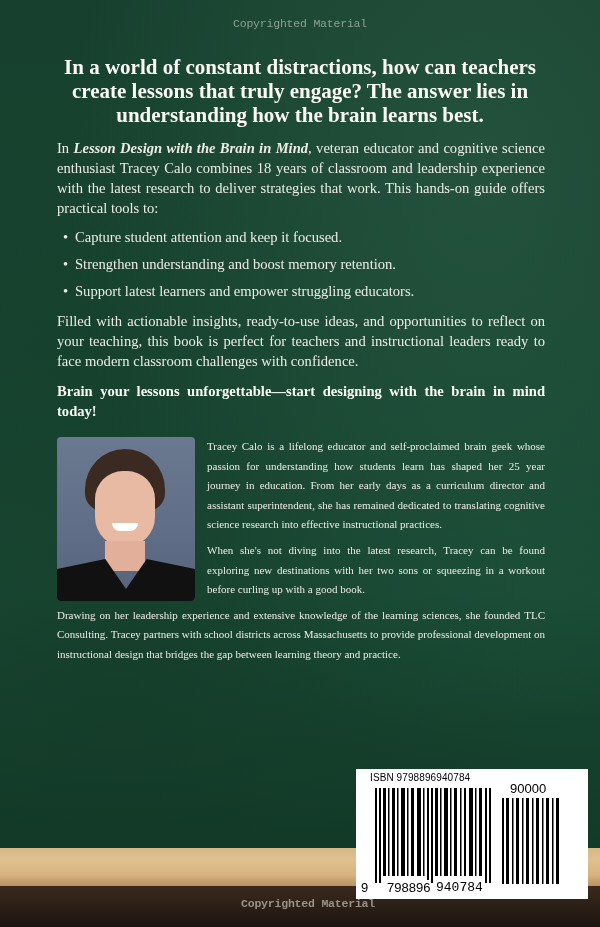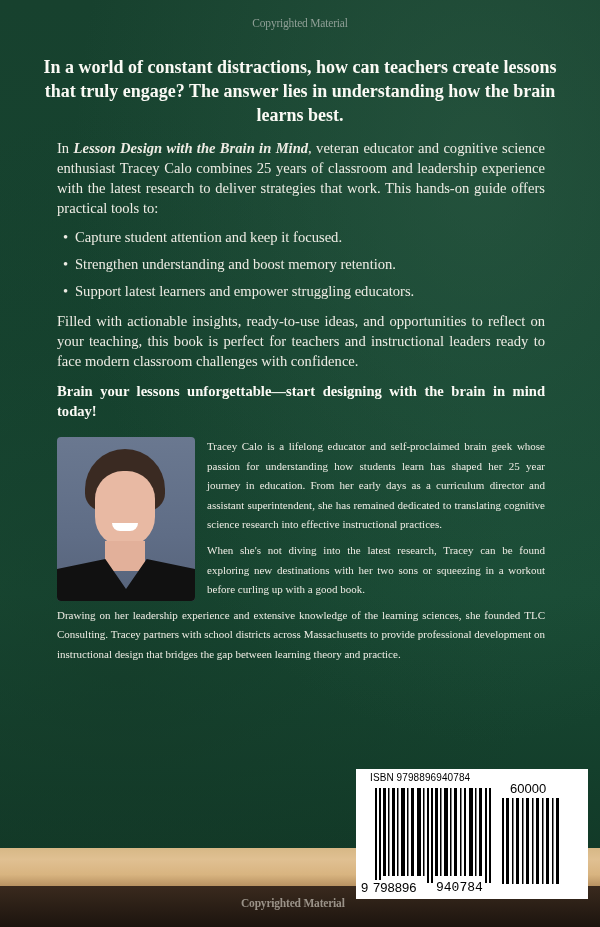--- a/index.html
+++ b/index.html
@@ -18,29 +18,29 @@
   }
   .ledge {
     position: absolute; left: 0; top: 848px; width: 600px; height: 38px;
     background: linear-gradient(180deg, #d7b886 0%, #e0c092 30%, #d8b480 70%, #b89262 100%);
   }
   .floor {
     position: absolute; left: 0; top: 886px; width: 600px; height: 41px;
     background: linear-gradient(180deg, #3a2a1e 0%, #2b1f16 50%, #1c140e 100%);
   }
   .copyright {
-    position: absolute; font-family: Liberation Serif, serif;
+    position: absolute; font-family: Liberation Mono, monospace;
     font-size: 11.5px; color: #8f9f96; letter-spacing: -0.2px;
   }
   .copyright.top { left: 0; width: 600px; text-align: center; top: 17px; }
   .copyright.bottom { left: 241px; top: 897px; color: #9a9288; font-weight: bold; }
 
   .headline {
     position: absolute; left: 40px; width: 520px; top: 55px;
-    text-align: center; font-weight: bold; font-size: 18px; line-height: 24px;
+    text-align: center; font-weight: bold; font-size: 21px; line-height: 24px;
     color: #fbfaf5;
   }
   .content {
     position: absolute; left: 57px; width: 488px; top: 138px;
     font-size: 14.6px; line-height: 20px; text-align: justify; color: #eeece4;
   }
   .content p { margin: 0 0 10px 0; }
   .content ul { margin: 0 0 10px 0; padding-left: 18px; list-style: none; }
   .content li { position: relative; line-height: 19px; margin-top: 8px; }
   .content li::before { content: "•"; position: absolute; left: -12px; }
@@ -81,21 +81,21 @@
 
 <div class="board"></div>
 <div class="ledge"></div>
 <div class="floor"></div>
 
 <div class="copyright top">Copyrighted Material</div>
 
 <div class="headline">In a world of constant distractions, how can teachers create lessons that truly engage? The answer lies in understanding how the brain learns best.</div>
 
 <div class="content">
-  <p><span>In </span><b><i>Lesson Design with the Brain in Mind</i></b><span>, veteran educator and cognitive science enthusiast Tracey Calo combines 25 years of classroom and leadership experience with the latest research to deliver strategies that work. This hands-on guide offers practical tools to:</span></p>
+  <p><span>In </span><b><i>Lesson Design with the Brain in Mind</i></b><span>, veteran educator and cognitive science enthusiast Tracey Calo combines 18 years of classroom and leadership experience with the latest research to deliver strategies that work. This hands-on guide offers practical tools to:</span></p>
   <ul>
     <li>Capture student attention and keep it focused.</li>
     <li>Strengthen understanding and boost memory retention.</li>
     <li>Support latest learners and empower struggling educators.</li>
   </ul>
   <p>Filled with actionable insights, ready-to-use ideas, and opportunities to reflect on your teaching, this book is perfect for teachers and instructional leaders ready to face modern classroom challenges with confidence.</p>
   <p class="cta">Brain your lessons unforgettable—start designing with the brain in mind today!</p>
 </div>
 
 <div class="bio">
@@ -135,35 +135,35 @@
         <rect x="79" y="0" width="3" height="88"></rect>
       <rect x="85" y="0" width="1.5" height="88"></rect>
         <rect x="89" y="0" width="2" height="88"></rect>
       <rect x="94" y="0" width="4" height="88"></rect>
         <rect x="100" y="0" width="1.5" height="88"></rect>
       <rect x="104" y="0" width="3" height="88"></rect>
         <rect x="110" y="0" width="2" height="95"></rect>
       <rect x="114" y="0" width="2" height="95"></rect>
     </g>
   </svg>
-  <div class="addon-label">60000</div>
+  <div class="addon-label">90000</div>
   <svg class="bars-add" viewBox="0 0 60 86" preserveAspectRatio="none">
     <g fill="#000">
       <rect x="0" y="0" width="2" height="86"></rect>
         <rect x="4" y="0" width="3" height="86"></rect>
       <rect x="10" y="0" width="1.5" height="86"></rect>
         <rect x="14" y="0" width="3" height="86"></rect>
       <rect x="20" y="0" width="1.5" height="86"></rect>
         <rect x="24" y="0" width="3" height="86"></rect>
       <rect x="30" y="0" width="1.5" height="86"></rect>
         <rect x="34" y="0" width="3" height="86"></rect>
       <rect x="40" y="0" width="1.5" height="86"></rect>
         <rect x="44" y="0" width="3" height="86"></rect>
       <rect x="50" y="0" width="1.5" height="86"></rect>
         <rect x="54" y="0" width="3" height="86"></rect>
     </g>
   </svg>
   <div class="num" style="left:4px;">9</div>
-  <div class="num" style="left:16px;text-align:center;">798896</div>
+  <div class="num" style="left:30px;text-align:center;">798896</div>
   <div class="num" style="left:79px;font-family:Liberation Mono, monospace;">940784</div>
 </div>
 
 <div class="copyright bottom">Copyrighted Material</div>
 
 </body></html>

